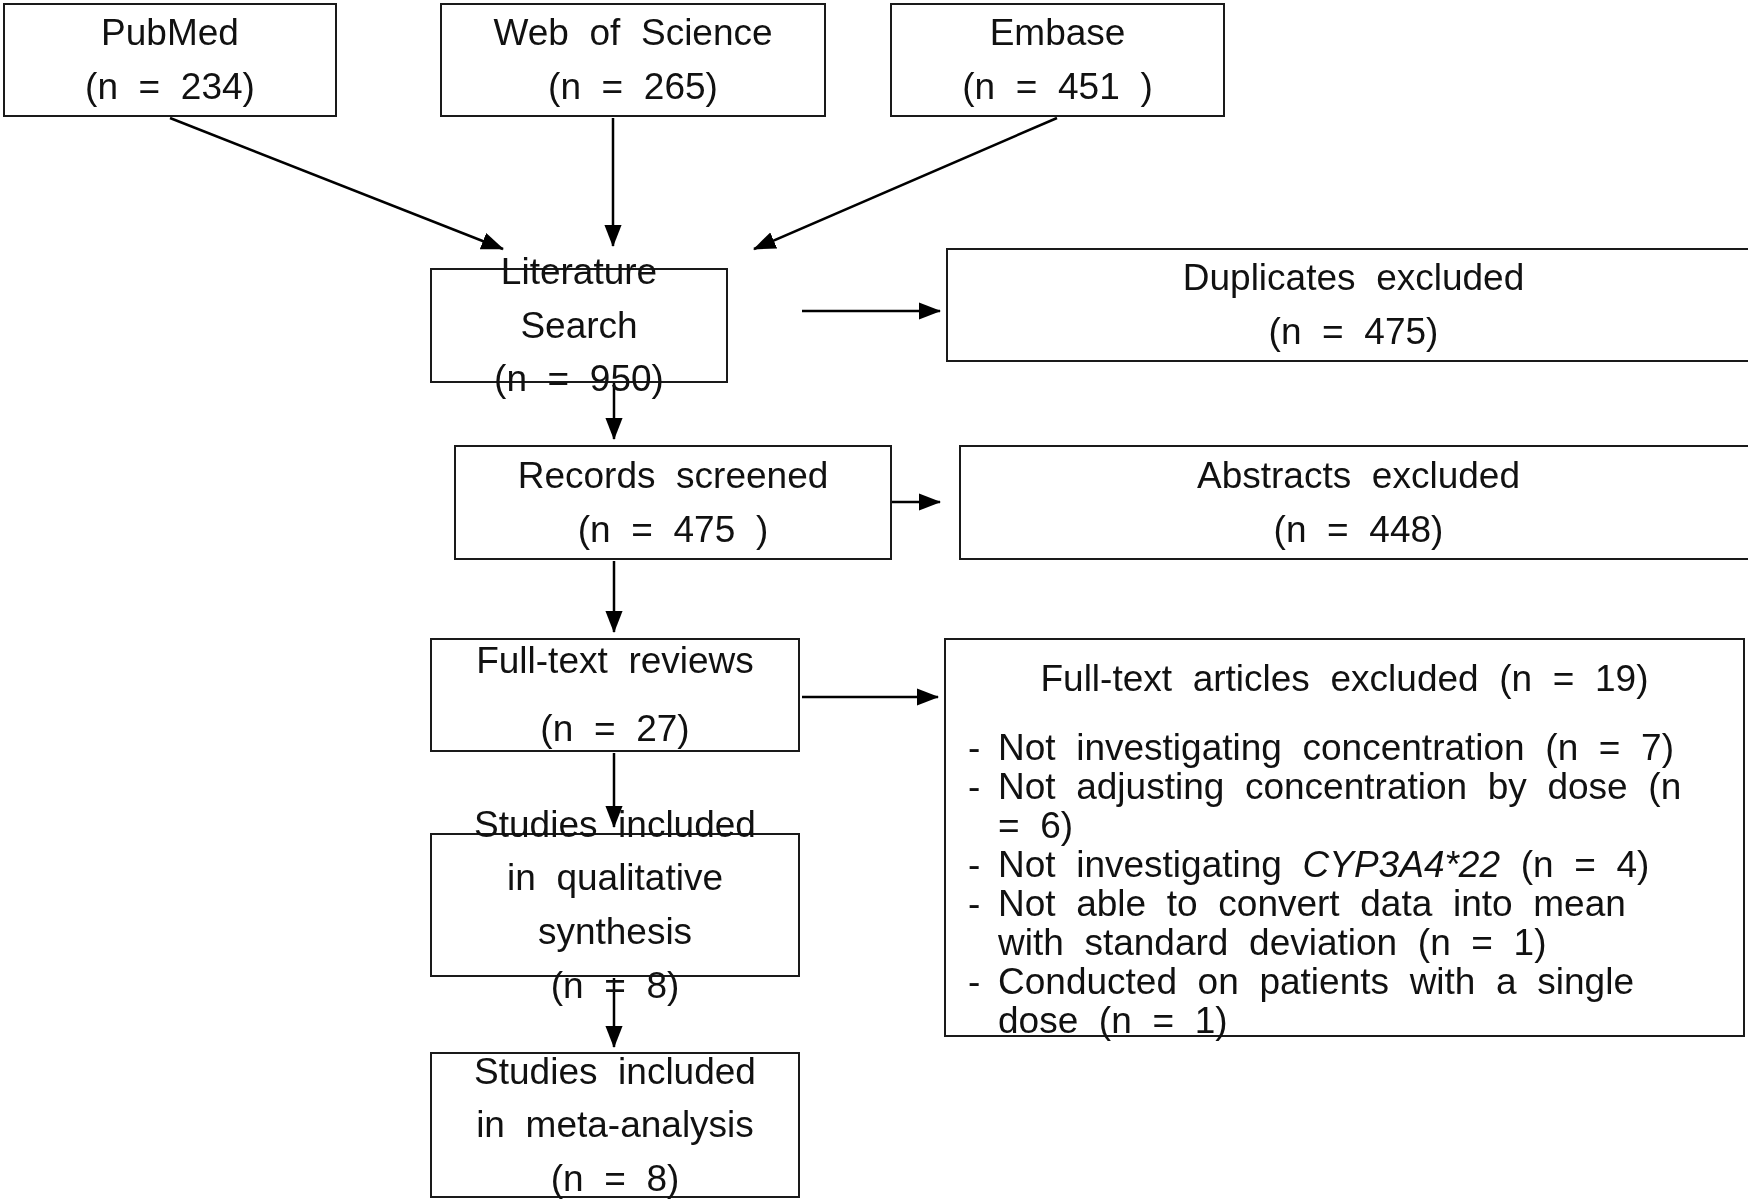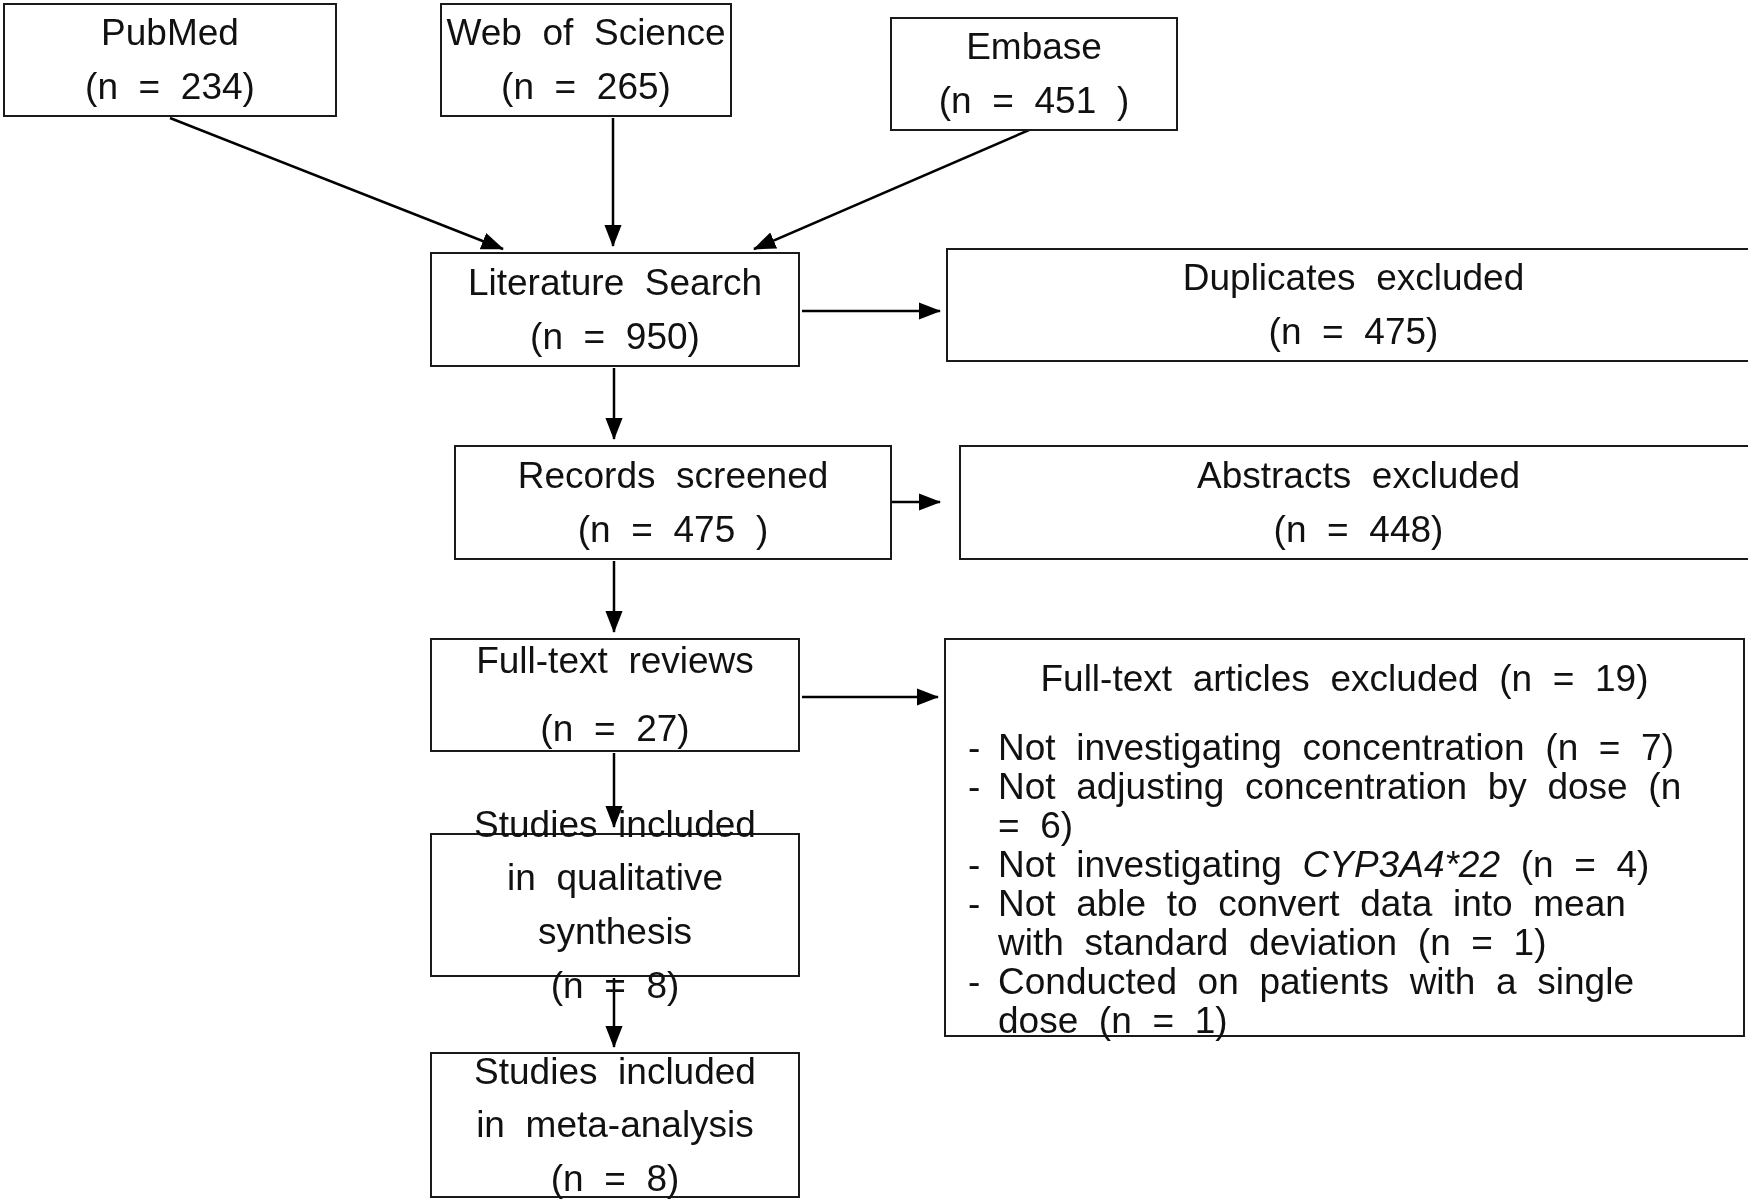--- a/index.html
+++ b/index.html
@@ -34,24 +34,24 @@
     align-items: center;
     justify-content: center;
     text-align: center;
     font-size: 37px;
     line-height: 1.45;
     word-spacing: 0.28em;
     z-index: 1;
   }
   
   .n-pubmed   { left: 3px;   top: 3px; width: 334px; height: 114px; }
-  .n-wos      { left: 440px; top: 3px; width: 292px; height: 114px; }
-  .n-embase   { left: 890px; top: 17px; width: 288px; height: 114px; }
+  .n-wos      { left: 440px; top: 3px; width: 386px; height: 114px; }
+  .n-embase   { left: 890px; top: 3px; width: 335px; height: 114px; }
   
-  .n-litsearch{ left: 430px; top: 252px;  width: 370px; height: 115px; }
+  .n-litsearch{ left: 430px; top: 268px;  width: 298px; height: 115px; }
   .n-records  { left: 454px; top: 445px;  width: 438px; height: 115px; }
   .n-fulltext { left: 430px; top: 638px;  width: 370px; height: 114px; gap: 14px; }
   .n-qual     { left: 430px; top: 833px;  width: 370px; height: 144px; }
   .n-meta     { left: 430px; top: 1052px; width: 370px; height: 146px; }
   
   .n-dup      { left: 946px; top: 248px; width: 815px; height: 114px; }
   .n-abs      { left: 946px; top: 445px; width: 799px; height: 115px; margin-left: 13px; }
   .n-ftexcl   {
     left: 944px; top: 638px; width: 801px; height: 399px;
     justify-content: flex-start;

